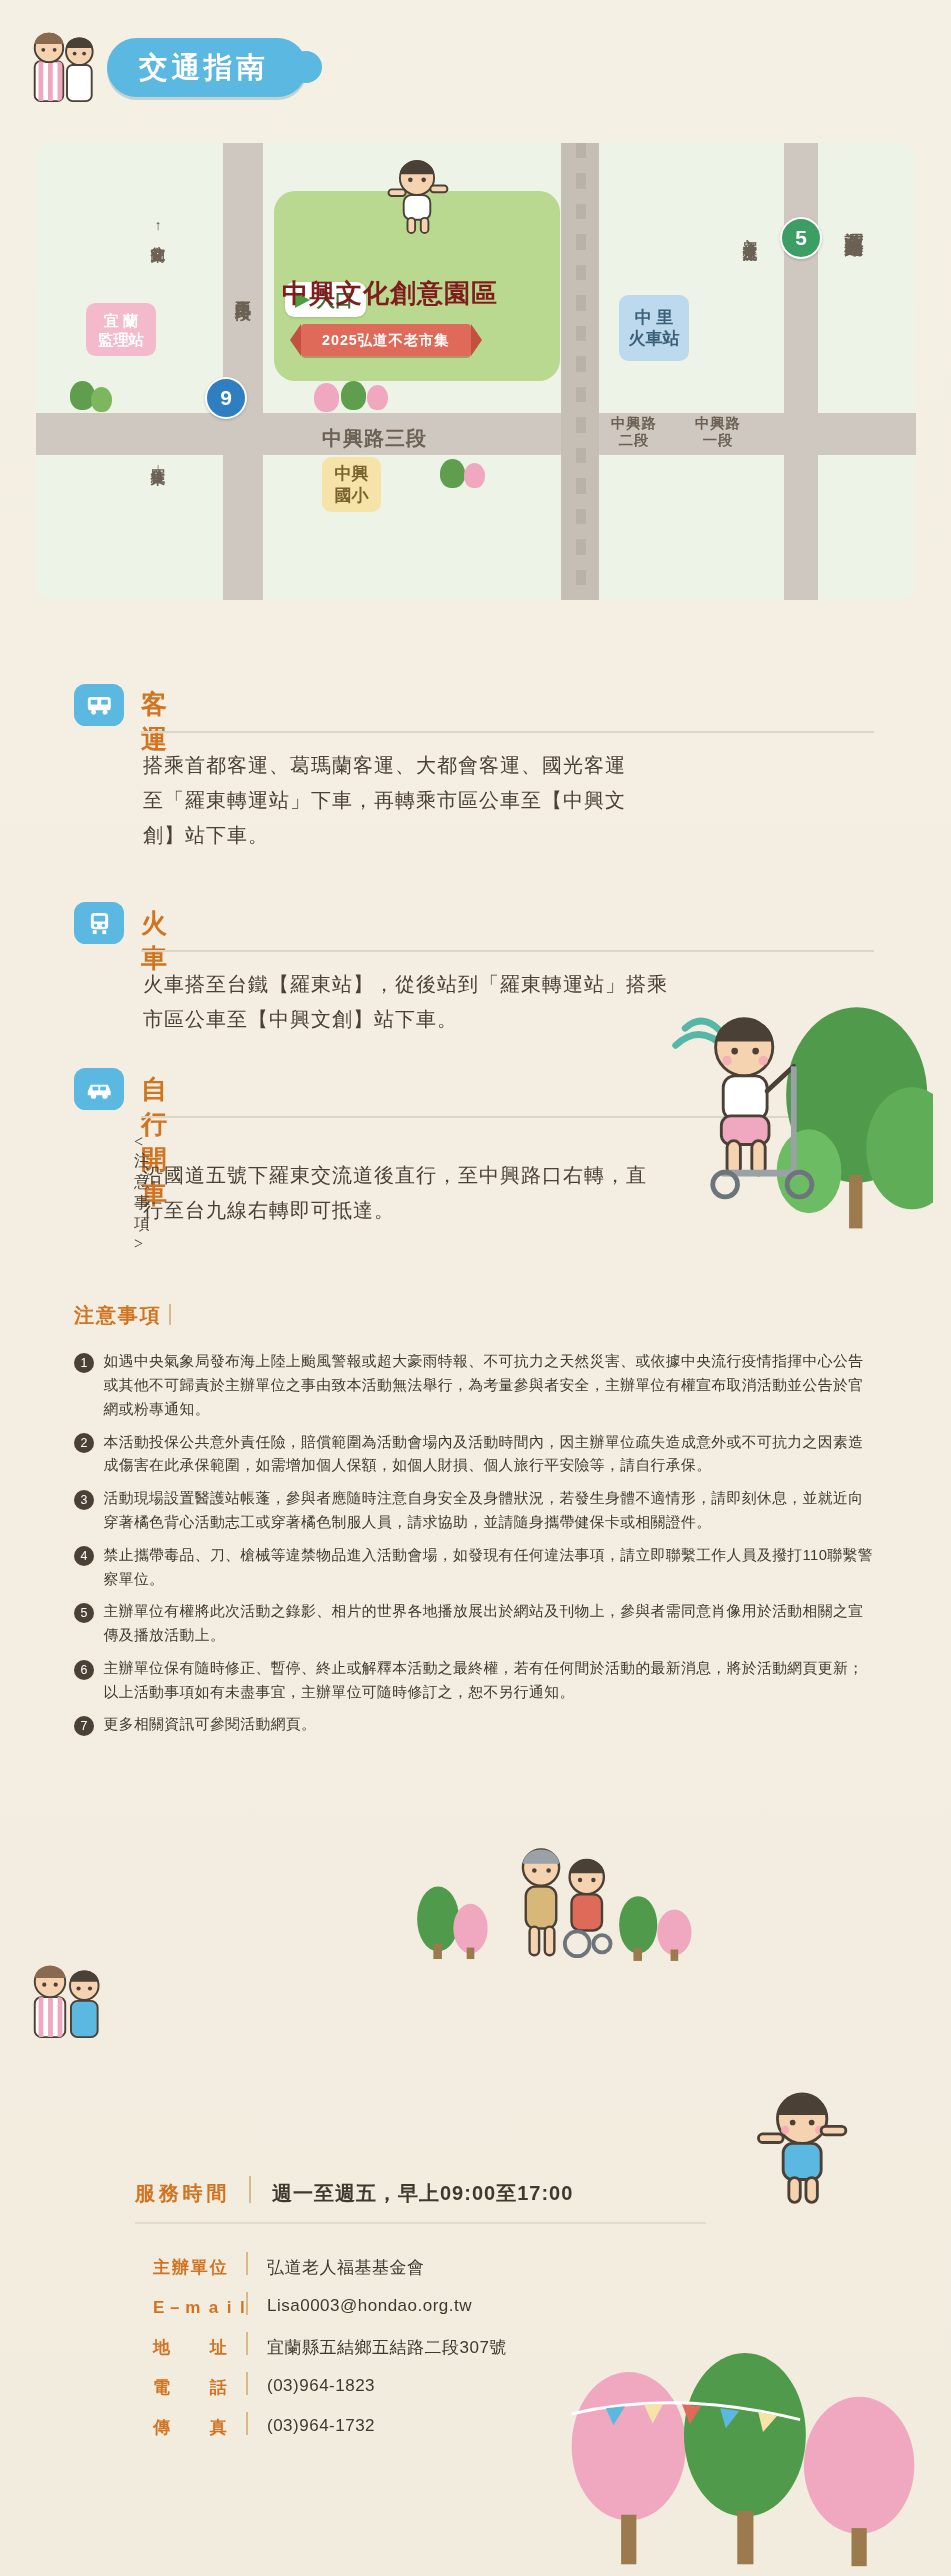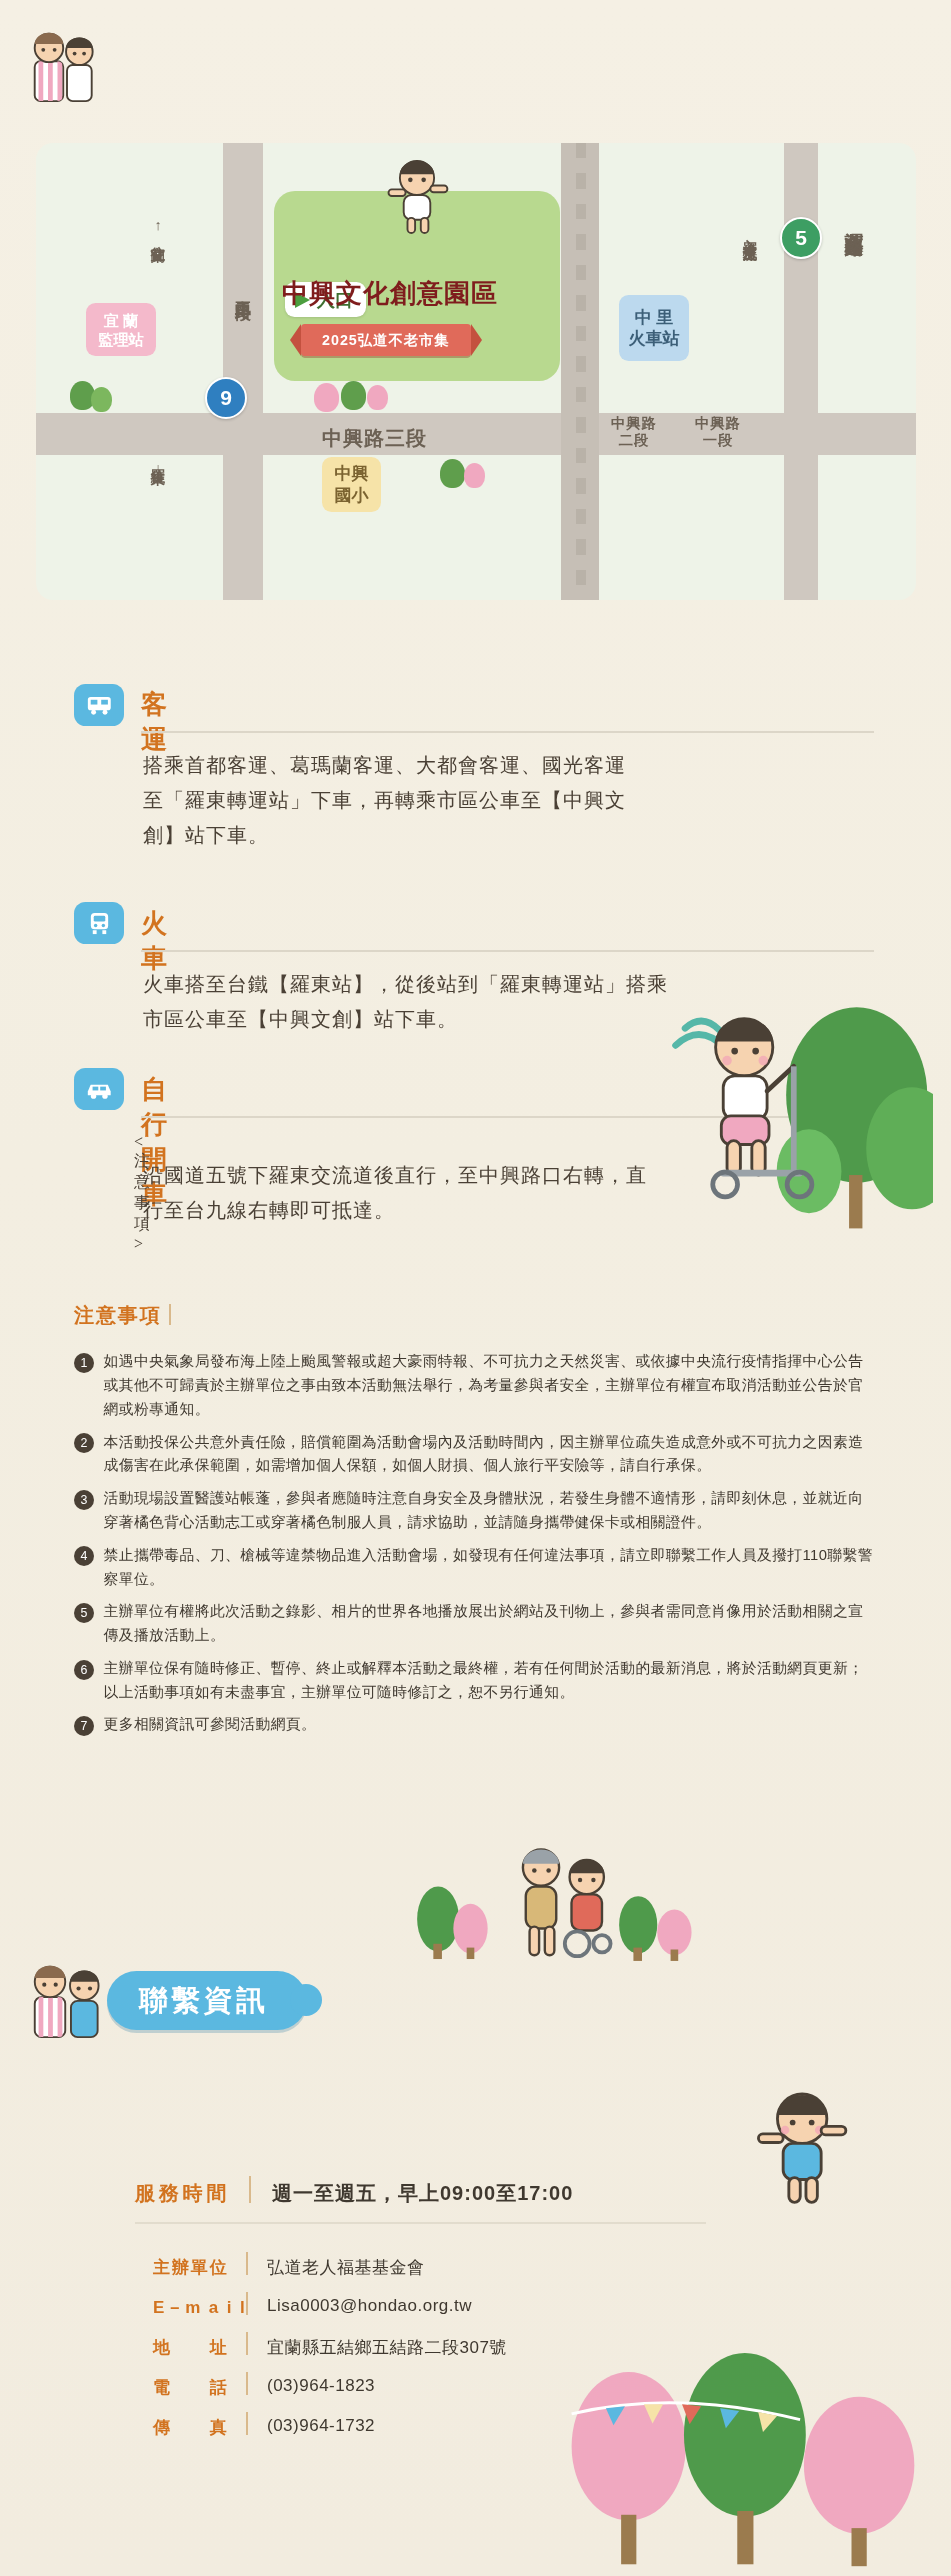--- a/index.html
+++ b/index.html
@@ -215,20 +215,24 @@
       <circle cx="15" cy="24" r="2" fill="#4a4035"></circle>
       <circle cx="27" cy="24" r="2" fill="#4a4035"></circle>
       <rect x="40" y="40" width="26" height="38" rx="6" fill="#ffffff" stroke="#4a4035" stroke-width="2"></rect>
       <circle cx="53" cy="26" r="14" fill="#f6d3b0" stroke="#4a4035" stroke-width="2"></circle>
       <path d="M39 22 a14 11 0 0 1 28 0 z" fill="#4a4035"></path>
       <circle cx="48" cy="28" r="2" fill="#4a4035"></circle>
       <circle cx="58" cy="28" r="2" fill="#4a4035"></circle>
     </svg>
   </div>
 
+  <div class="ribbon" style="left:107px;top:38px;">
+    <span>交通指南</span>
+    <span class="tail"></span>
+  </div>
 
   <div class="map">
 
     <div class="road-h" style="left:0;top:270px;width:880px;height:42px;"></div>
 
     <div class="road-h" style="left:0;top:59px;width:880px;height:0px;"></div>
 
     <div class="road-v" style="left:187px;top:0;width:40px;height:457px;"></div>
     <div class="road-v" style="left:525px;top:0;width:38px;height:457px;background:#c6bfb6;"></div>
     <div class="road-v" style="left:748px;top:0;width:34px;height:457px;background:#cfc8c0;"></div>
@@ -442,24 +446,20 @@
       <circle cx="16" cy="27" r="2.2" fill="#4a4035"></circle>
       <circle cx="28" cy="27" r="2.2" fill="#4a4035"></circle>
       <rect x="44" y="44" width="28" height="38" rx="7" fill="#5bb8e0" stroke="#4a4035" stroke-width="2"></rect>
       <circle cx="58" cy="28" r="15" fill="#f6d3b0" stroke="#4a4035" stroke-width="2"></circle>
       <path d="M43 24 a15 12 0 0 1 30 0 z" fill="#4a4035"></path>
       <circle cx="52" cy="31" r="2.2" fill="#4a4035"></circle>
       <circle cx="64" cy="31" r="2.2" fill="#4a4035"></circle>
     </svg>
   </div>
 
-  <div class="ribbon" style="left:107px;top:1971px;">
-    <span>聯繫資訊</span>
-    <span class="tail"></span>
-  </div>
 
   <div class="svc" style="left:135px;top:2180px;">服務時間</div>
   <div class="sep-v" style="left:249px;top:2176px;height:27px;"></div>
   <div class="svc-val" style="left:272px;top:2180px;">週一至週五，早上09:00至17:00</div>
   <div class="hline" style="left:135px;top:2222px;width:571px;"></div>
 
   <div>
     <div class="crow-label" style="left:135px;top:2256px;">主辦單位</div>
     <div class="sep-v" style="left:246px;top:2252px;height:23px;"></div>
     <div class="crow-val" style="left:267px;top:2256px;">弘道老人福基基金會</div>

